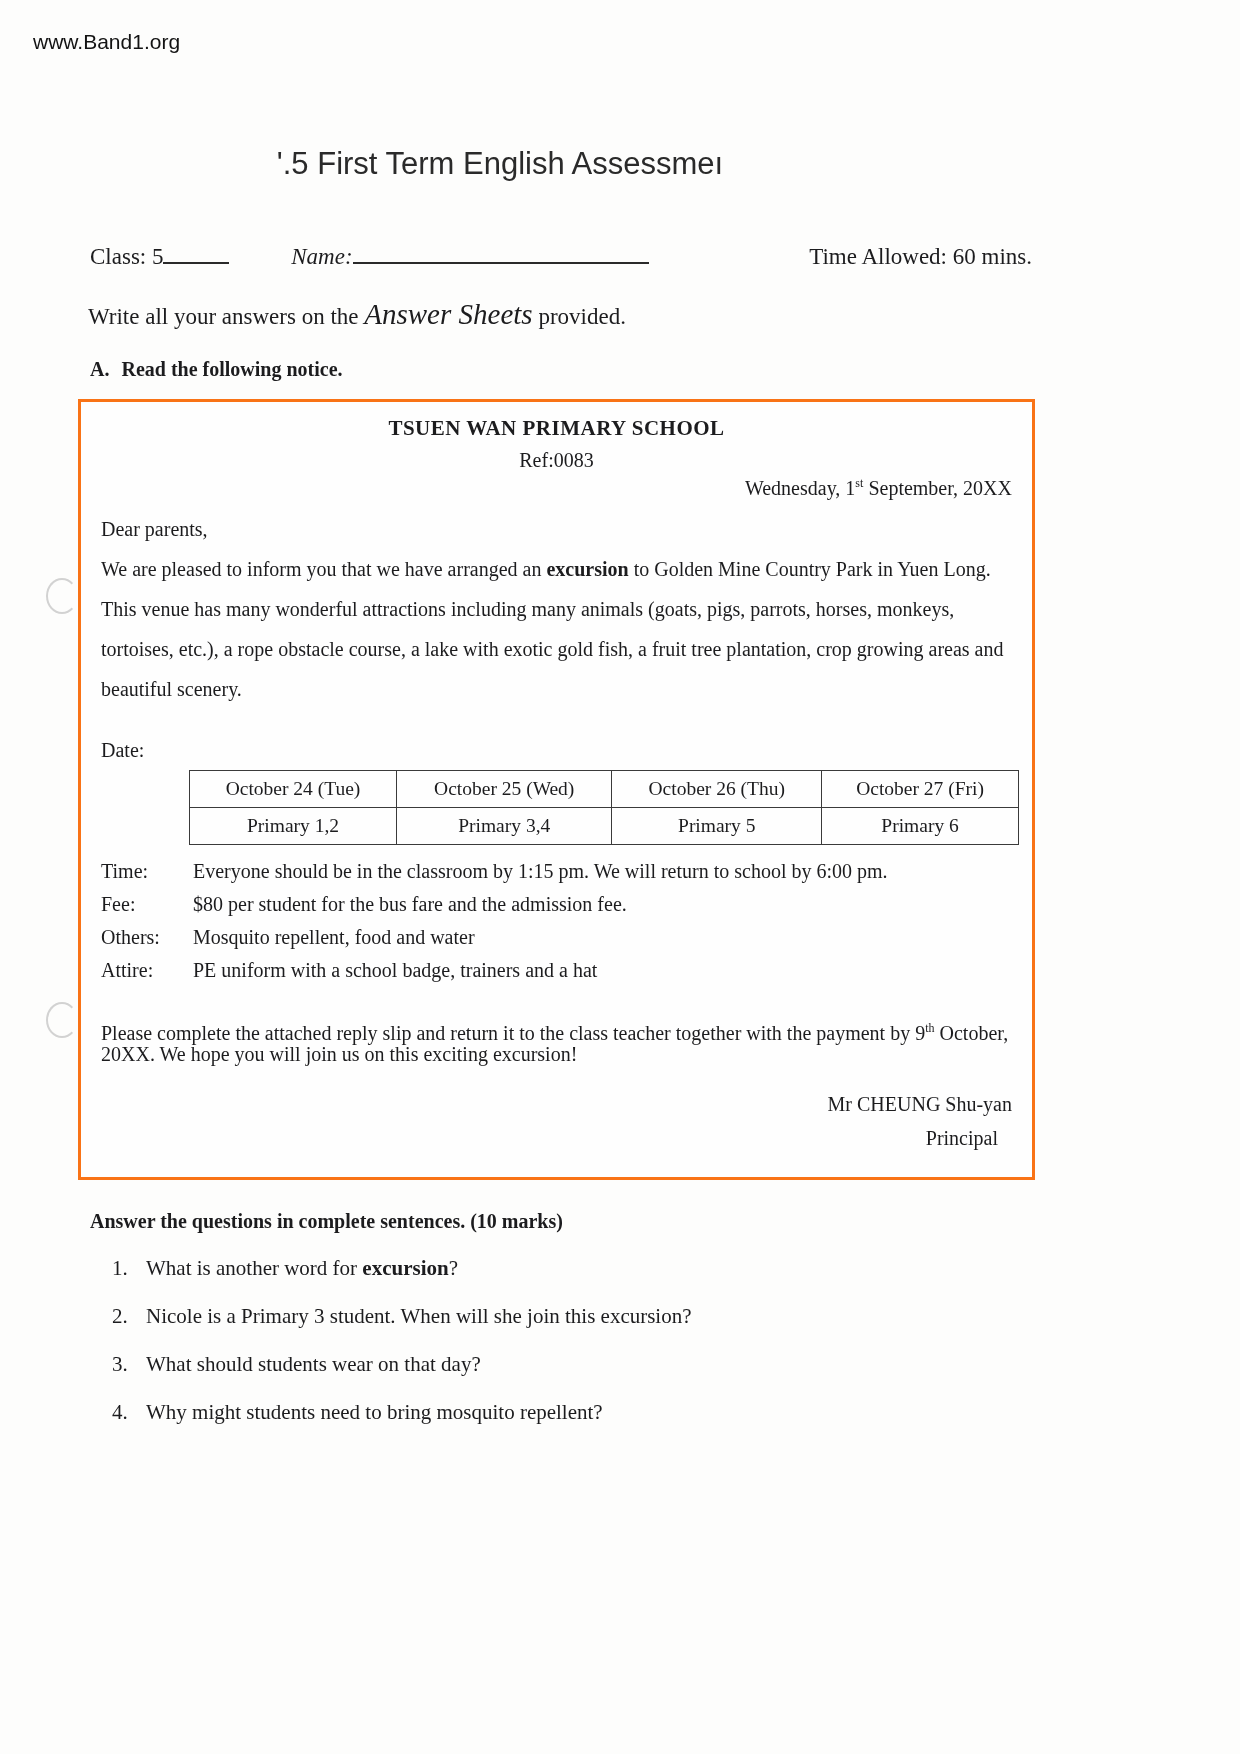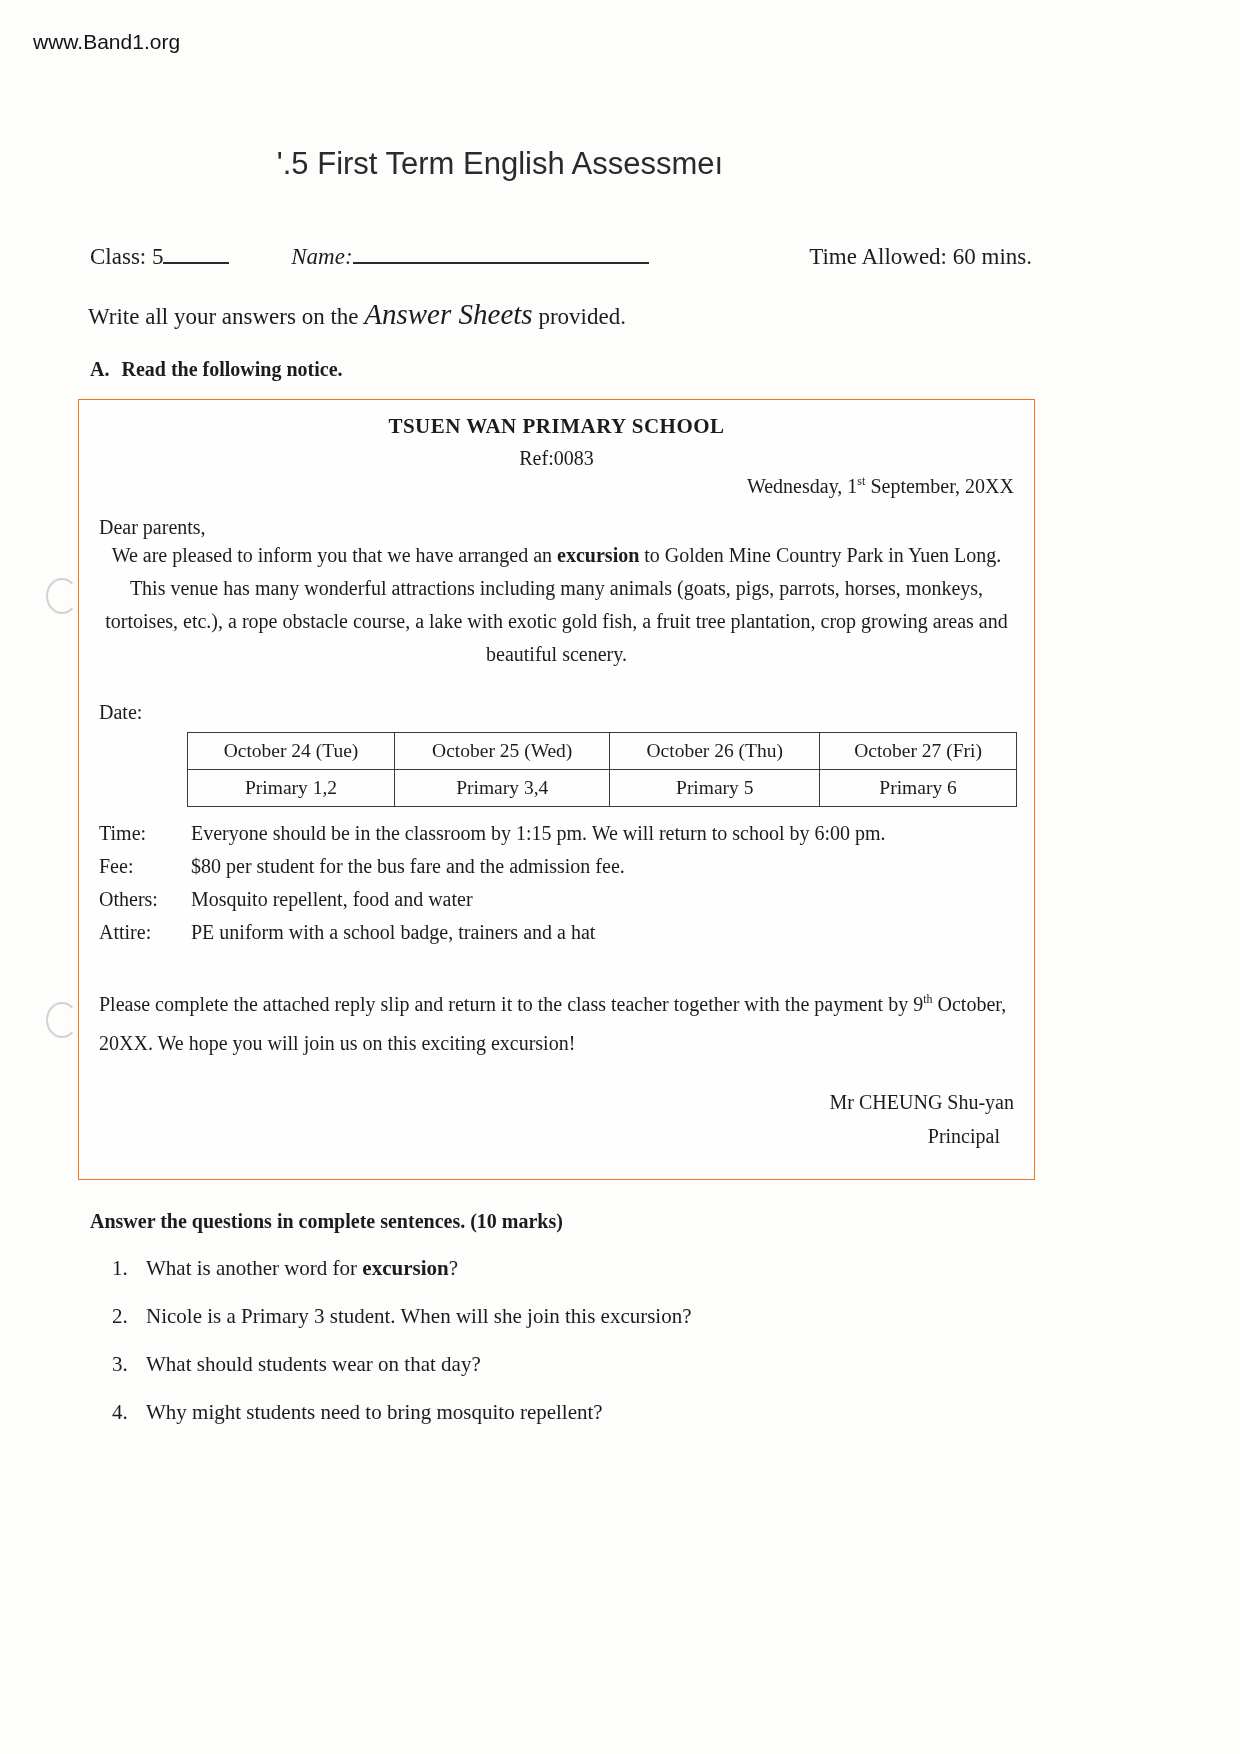--- a/index.html
+++ b/index.html
@@ -42,33 +42,33 @@
 
   .instruction { position: absolute; left: 88px; top: 298px; font-size: 23px; }
   .answer-sheets { font-style: italic; font-size: 29px; }
 
   .section-a { position: absolute; left: 90px; top: 358px; font-size: 20px; font-weight: bold; }
   .section-a .sa-text { margin-left: 12px; }
 
   .notice-box {
     position: absolute; left: 78px; top: 399px;
     width: 957px; height: 781px;
-    border: 1px solid #f97316;
+    border: 3px solid #f97316;
     background: #fefefe;
     padding: 14px 20px 0 20px;
     box-sizing: border-box;
     font-size: 20px;
   }
   .school-name { text-align: center; font-weight: bold; font-size: 21px; letter-spacing: 0.5px; }
   .ref-line  { text-align: center; margin-top: 8px; }
   .date-line { text-align: right; margin-top: 4px; }
   sup { font-size: 12px; }
 
   .salutation { margin-top: 18px; }
-  .notice-body { margin-top: 0; line-height: 33px; text-align: center; }
+  .notice-body { margin-top: 8px; line-height: 40px; }
   .bold { font-weight: bold; }
 
   .date-label { margin-top: 30px; }
 
   .excursion-table {
     margin: 8px 0 0 88px;
     border-collapse: collapse;
     width: 830px;
     font-size: 19.5px;
   }
@@ -77,21 +77,21 @@
     text-align: center;
     padding: 4px 2px;
     height: 28px;
   }
 
   .details { margin-top: 10px; }
   .detail-row { display: flex; line-height: 33px; }
   .detail-label { width: 92px; flex: 0 0 92px; }
   .detail-text { flex: 1; }
 
-  .closing { margin-top: 30px; line-height: 40px; }
+  .closing { margin-top: 30px; line-height: 22px; }
 
   .signature { margin-top: 22px; text-align: right; line-height: 34px; }
   .signature .sig-title { padding-right: 14px; }
 
   .questions { position: absolute; left: 90px; top: 1210px; width: 1010px; font-size: 21px; }
   .questions-heading { font-weight: bold; font-size: 20px; }
   .q-item { display: flex; margin-top: 23px; padding-left: 22px; }
   .q-num { width: 34px; flex: 0 0 34px; }
   .q-text { flex: 1; }
 

